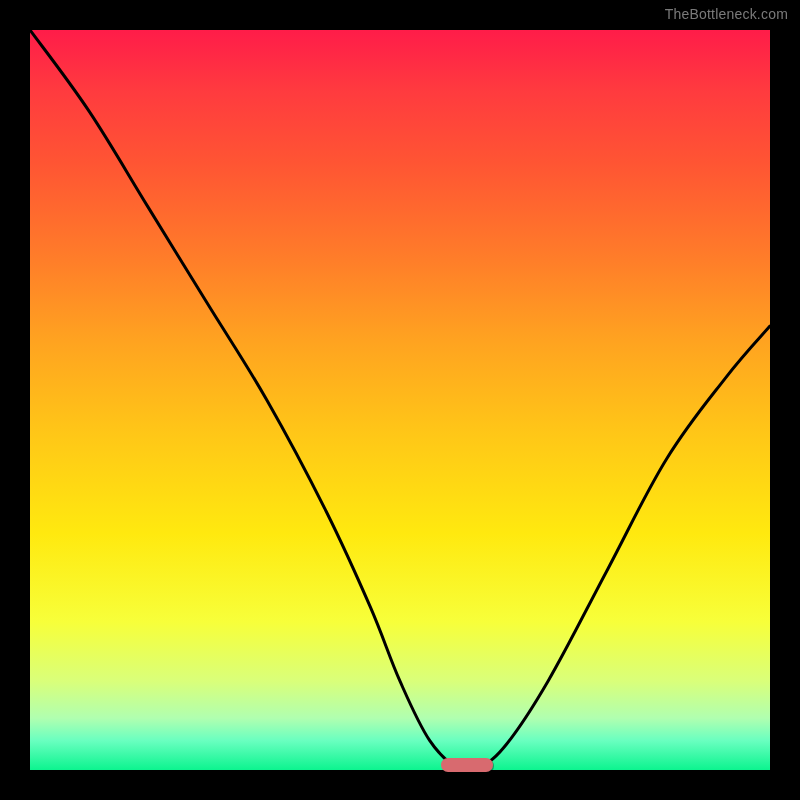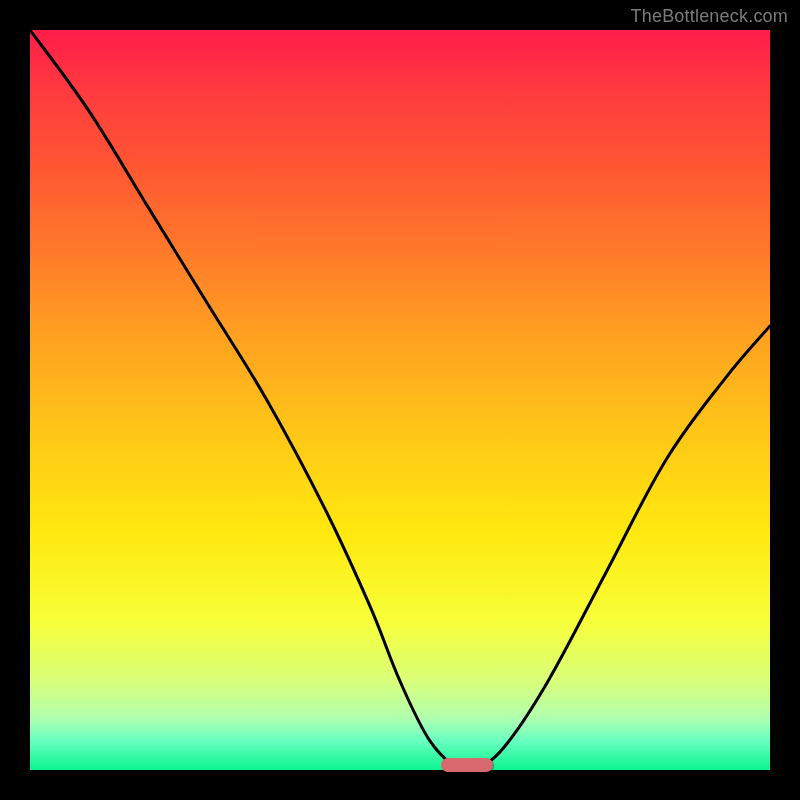--- a/index.html
+++ b/index.html
@@ -36,21 +36,21 @@
       #b0ffb0 93%,
       #6affc0 96%,
       #0cf48f 100%
     );
   }
   .watermark {
     position: absolute;
     top: 6px;
     right: 12px;
     color: #7a7a7a;
-    font-size: 18px;
+    font-size: 14px;
     font-weight: 500;
     letter-spacing: 0.2px;
     user-select: none;
   }
   .curve-svg {
     position: absolute;
     left: 30px;
     top: 30px;
     width: 740px;
     height: 740px;

